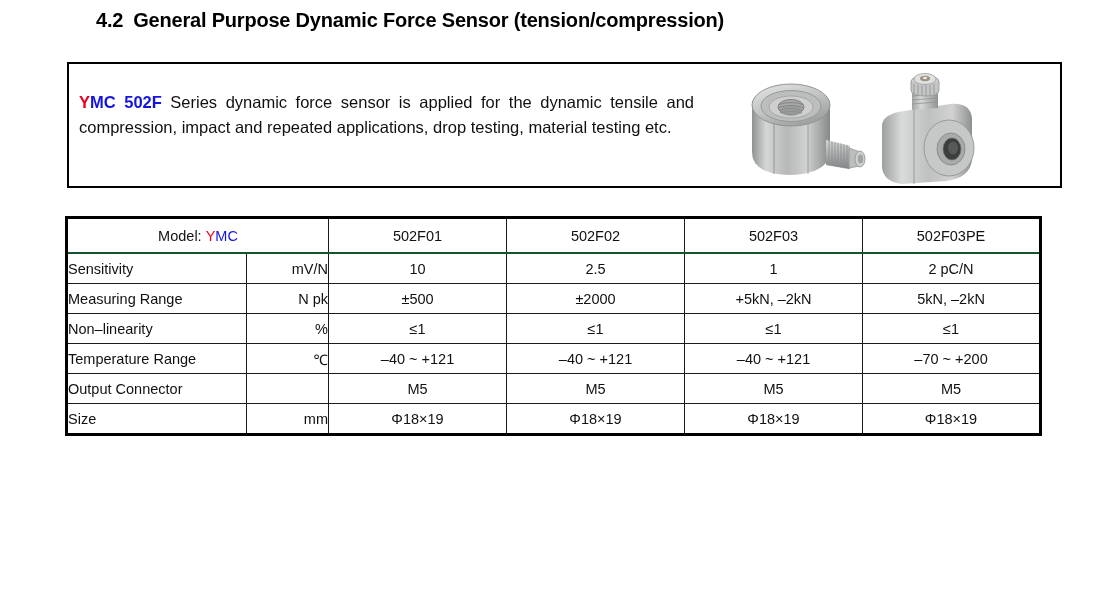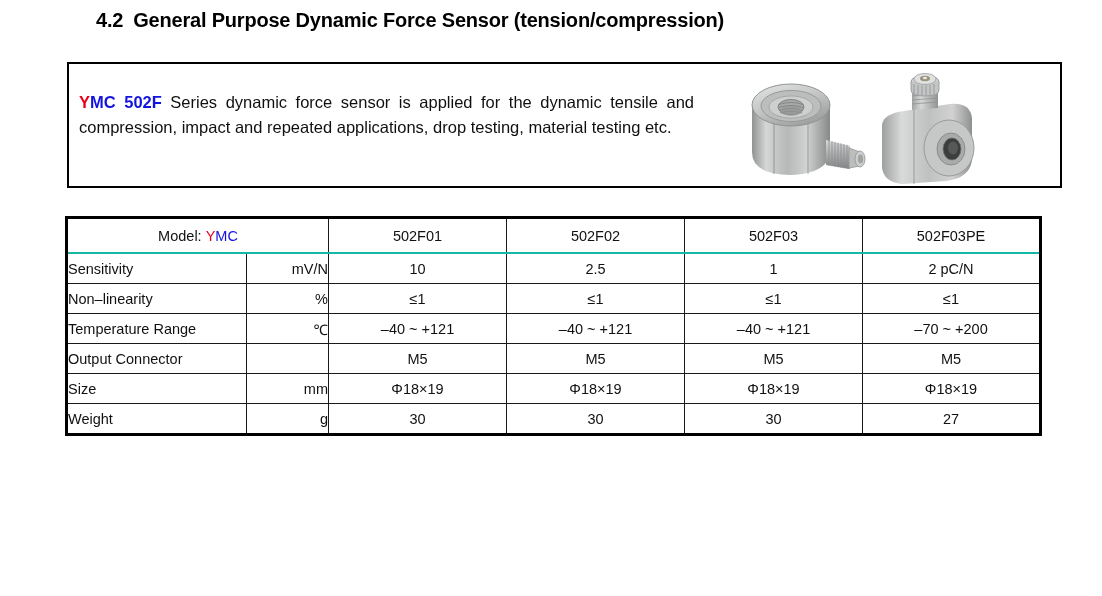--- a/index.html
+++ b/index.html
@@ -86,21 +86,21 @@
     font-weight: normal;
     font-size: 14.5px;
     height: 29px;
     vertical-align: middle;
     color: #111111;
   }
   
   .spec-table { border: 3px solid #000000; }
   .spec-table tr.header-row th {
     height: 33px;
-    border-bottom: 2px solid #14b8a6;
+    border-bottom: 2px solid #14532d;
   }
   .spec-table tr.last-row td { border-bottom: none; }
 
   .col-param  { width: 180px; }
   .col-unit   { width: 82px; }
   .col-v      { width: 178px; }
 
   .cell-param {
     text-align: left;
     padding-left: 11px;
@@ -286,20 +286,28 @@
   <tbody>
     <tr>
       <td class="cell-param">Sensitivity</td>
       <td class="cell-unit">mV/N</td>
       <td class="cell-val">10</td>
       <td class="cell-val">2.5</td>
       <td class="cell-val">1</td>
       <td class="cell-val">2 pC/N</td>
     </tr>
     <tr>
+      <td class="cell-param">Measuring Range</td>
+      <td class="cell-unit">N pk</td>
+      <td class="cell-val">±500</td>
+      <td class="cell-val">±2000</td>
+      <td class="cell-val">+5kN, –2kN</td>
+      <td class="cell-val">5kN, –2kN</td>
+    </tr>
+    <tr>
       <td class="cell-param">Non–linearity</td>
       <td class="cell-unit">%</td>
       <td class="cell-val">≤1</td>
       <td class="cell-val">≤1</td>
       <td class="cell-val">≤1</td>
       <td class="cell-val">≤1</td>
     </tr>
     <tr>
       <td class="cell-param">Temperature Range</td>
       <td class="cell-unit">℃</td>
@@ -317,22 +325,14 @@
       <td class="cell-val">M5</td>
     </tr>
     <tr>
       <td class="cell-param">Size</td>
       <td class="cell-unit">mm</td>
       <td class="cell-val">Φ18×19</td>
       <td class="cell-val">Φ18×19</td>
       <td class="cell-val">Φ18×19</td>
       <td class="cell-val">Φ18×19</td>
     </tr>
-    <tr class="last-row">
-      <td class="cell-param">Weight</td>
-      <td class="cell-unit">g</td>
-      <td class="cell-val">30</td>
-      <td class="cell-val">30</td>
-      <td class="cell-val">30</td>
-      <td class="cell-val">27</td>
-    </tr>
   </tbody>
 </table>
 
 </body></html>

